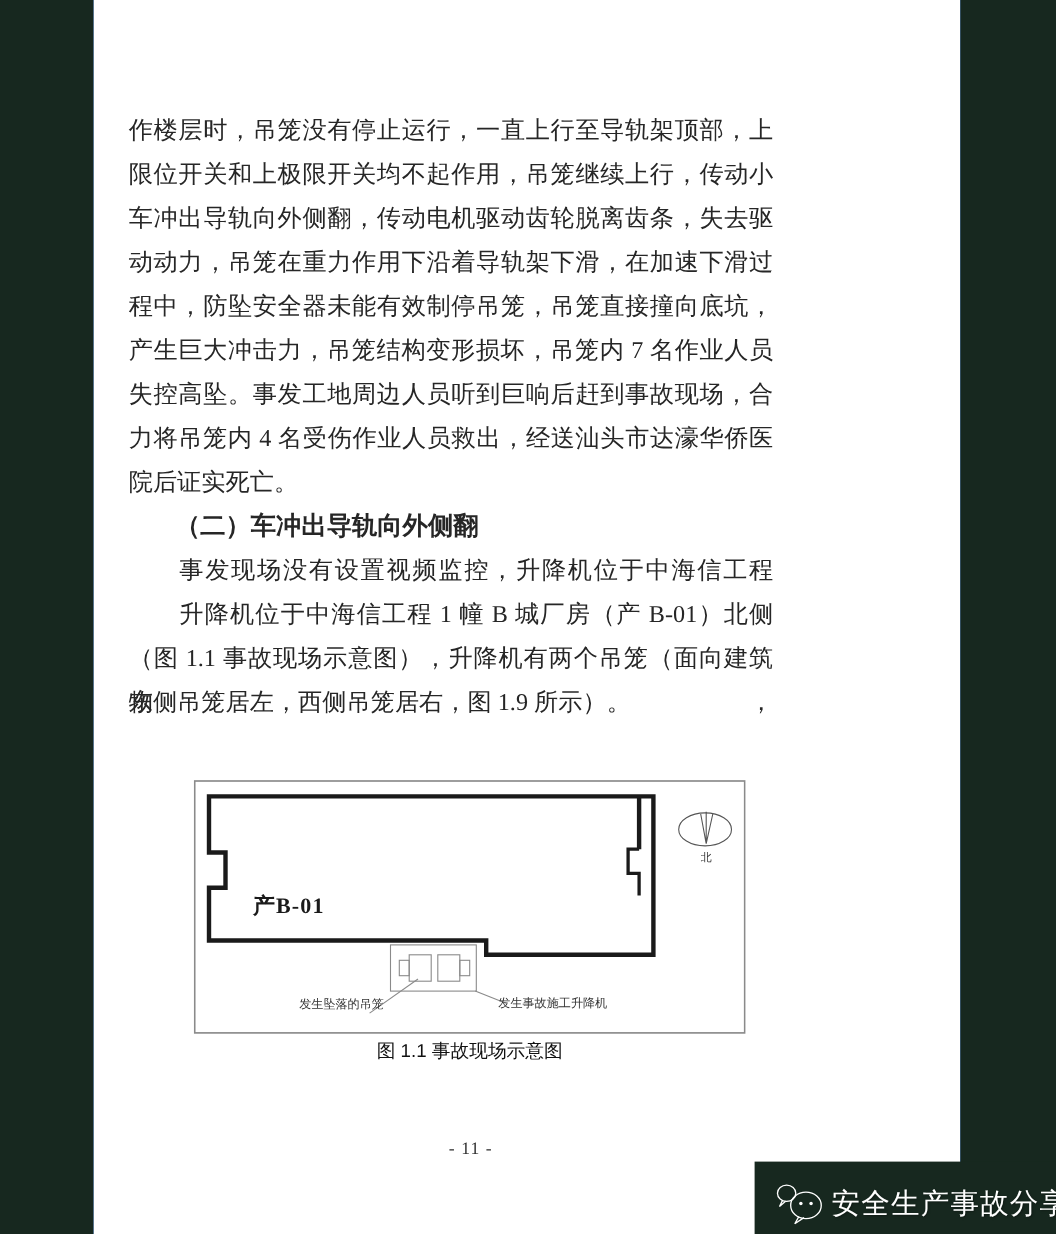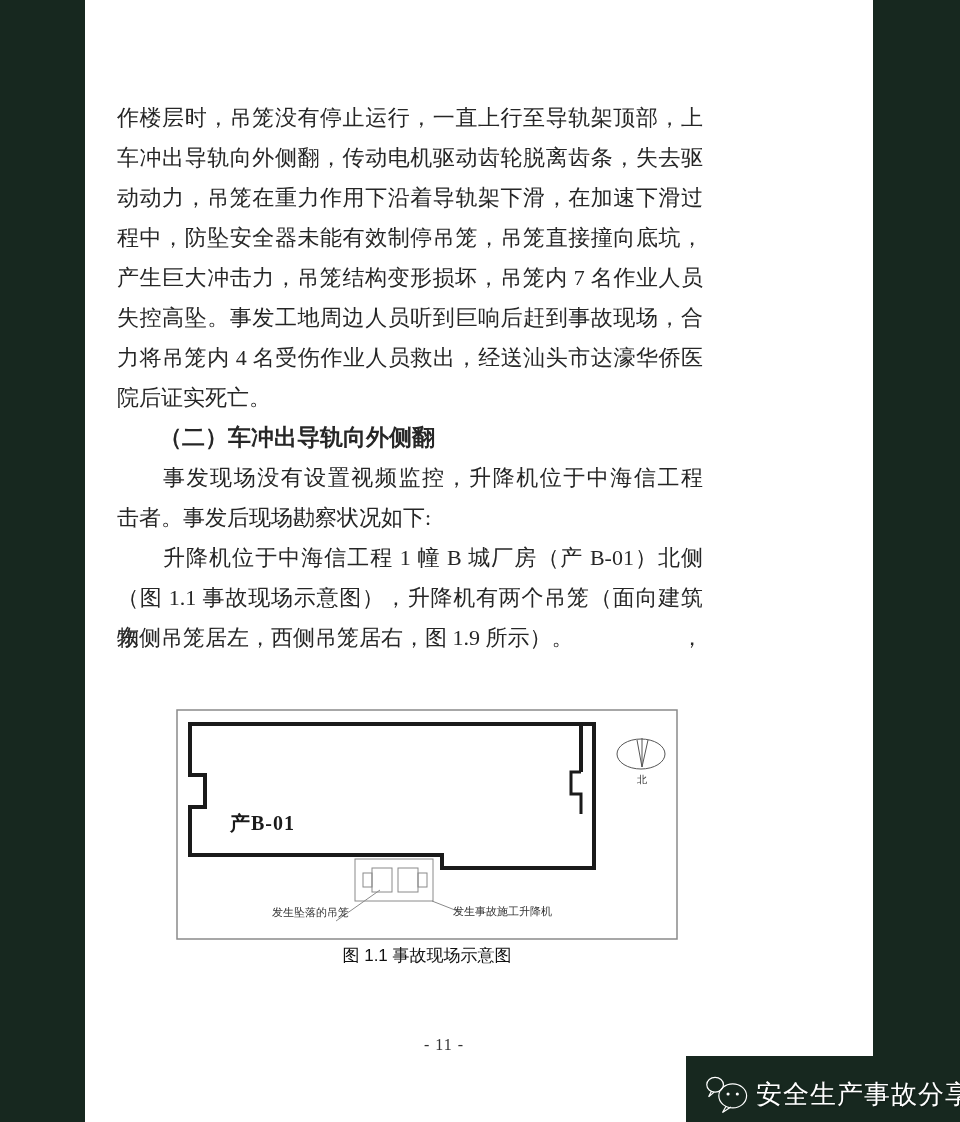--- a/index.html
+++ b/index.html
@@ -16,50 +16,50 @@
   .j{text-align:justify;text-align-last:justify;}
   .ind{text-indent:46px;}
   .heading{font-weight:bold;text-indent:42px;font-size:23px;}
 
   .fig{position:absolute;left:176px;top:709px;width:502px;height:231px;}
   .fig svg{display:block;}
   .caption{position:absolute;left:176px;top:944px;width:502px;text-align:center;
            font-weight:normal;font-size:17px;color:#111;
            font-family:"Liberation Sans","DejaVu Sans",sans-serif;}
 
-  .pagenum{position:absolute;left:144px;top:1036px;width:600px;text-align:center;
+  .pagenum{position:absolute;left:128px;top:1036px;width:600px;text-align:center;
            font-size:16px;color:#333;letter-spacing:1px;}
 
   .band{position:absolute;left:686px;top:1056px;width:274px;height:66px;background:#17281f;
         display:flex;align-items:flex-start;padding:12px;}
   .band .logo{margin:4px 2px 0 6px;}
   .brand{margin-top:9px;color:#ffffff;font-size:26px;letter-spacing:1px;
          font-family:"Liberation Sans","DejaVu Sans",sans-serif;
          text-shadow:1px 1px 2px rgba(0,0,0,0.35);white-space:nowrap;}
 </style>
 </head>
 <body>
 
 <div class="canvas">
   <div class="paper"></div>
   <div class="strip left"></div>
   <div class="strip right"></div>
 
   <div class="textcol">
     <div class="tline j">作楼层时，吊笼没有停止运行，一直上行至导轨架顶部，上</div>
+    <div class="tline j">限位开关和上极限开关均不起作用，吊笼继续上行，传动小</div>
     <div class="tline j">车冲出导轨向外侧翻，传动电机驱动齿轮脱离齿条，失去驱</div>
     <div class="tline j">动动力，吊笼在重力作用下沿着导轨架下滑，在加速下滑过</div>
     <div class="tline j">程中，防坠安全器未能有效制停吊笼，吊笼直接撞向底坑，</div>
     <div class="tline j">产生巨大冲击力，吊笼结构变形损坏，吊笼内 7 名作业人员</div>
     <div class="tline j">失控高坠。事发工地周边人员听到巨响后赶到事故现场，合</div>
     <div class="tline j">力将吊笼内 4 名受伤作业人员救出，经送汕头市达濠华侨医</div>
     <div class="tline">院后证实死亡。</div>
     <div class="tline heading">（二）车冲出导轨向外侧翻</div>
     <div class="tline j ind">事发现场没有设置视频监控，升降机位于中海信工程</div>
-    <div class="tline">击者。事发后现场勘察状况如下:</div>
     <div class="tline j ind">升降机位于中海信工程 1 幢 B 城厂房（产 B-01）北侧</div>
     <div class="tline j">（图 1.1 事故现场示意图），升降机有两个吊笼（面向建筑物，</div>
     <div class="tline">东侧吊笼居左，西侧吊笼居右，图 1.9 所示）。</div>
   </div>
 
   <div class="fig">
     <svg width="502" height="231" viewBox="0 0 502 231">
 
       <rect x="1" y="1" width="500" height="229" fill="none" stroke="#8a8a8a" stroke-width="1.5"></rect>
 

